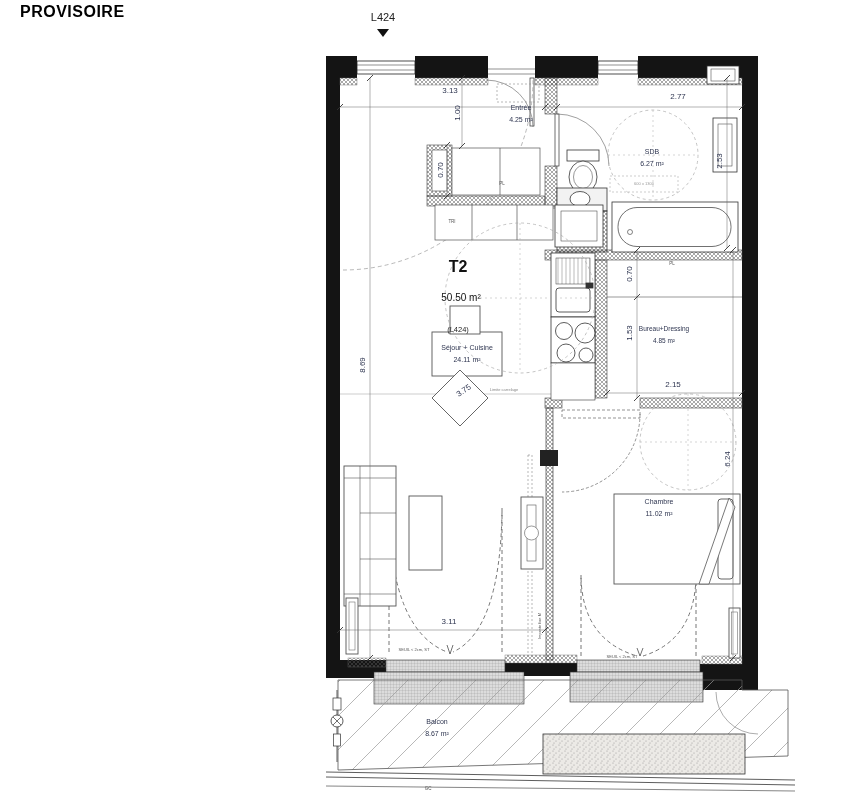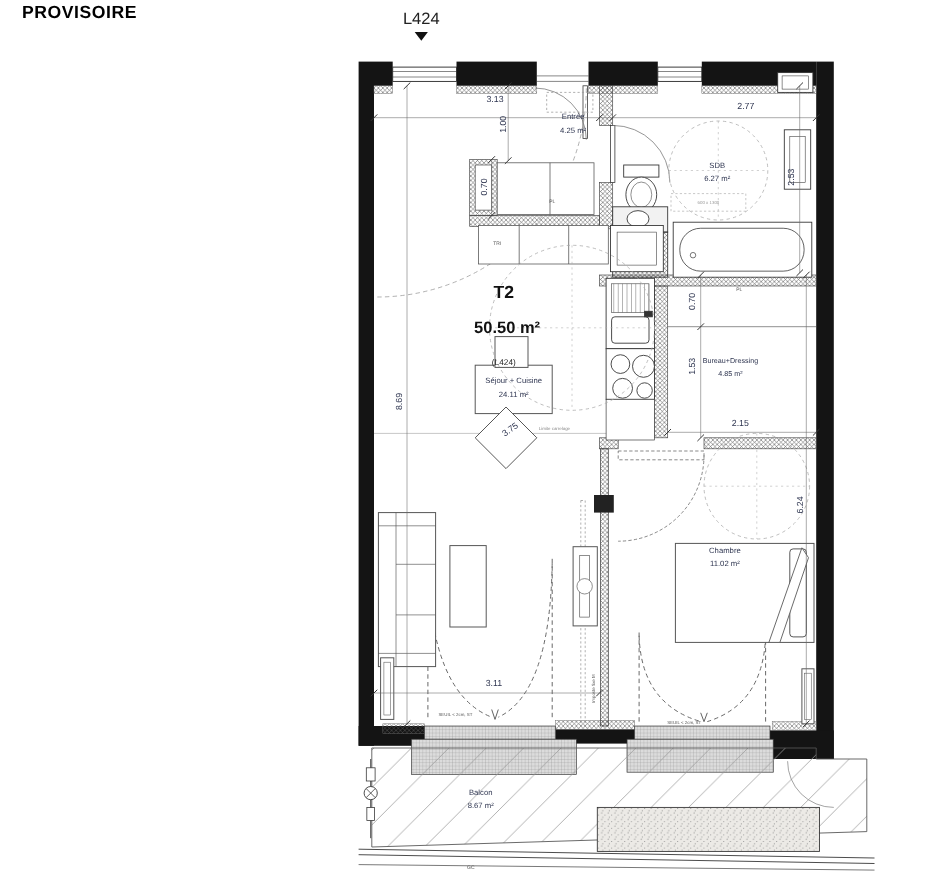--- a/index.html
+++ b/index.html
@@ -4,29 +4,29 @@
 <style>
   html,body{margin:0;padding:0;background:#fff;}
   .canvas{position:relative;width:851px;height:800px;background:#fff;overflow:hidden;
           font-family:"Liberation Sans",sans-serif;}
   svg{position:absolute;left:0;top:0;}
   .lbl{position:absolute;transform:translate(-50%,-50%);white-space:nowrap;
        color:#333a4e;text-align:center;line-height:1;}
   .rot{transform:translate(-50%,-50%) rotate(-90deg);}
   .stamp{position:absolute;left:20px;top:3px;font-size:16px;font-weight:bold;
          color:#000;letter-spacing:.5px;transform:none;}
-  .marker{font-size:15px;color:#222;}
+  .marker{font-size:11px;color:#222;}
   .tri-down{position:absolute;width:0;height:0;border-left:6px solid transparent;
             border-right:6px solid transparent;border-top:8px solid #111;}
   .dim{font-size:8px;color:#2e3550;}
   .room{font-size:7px;color:#2e3550;}
   .tiny{font-size:4.5px;color:#555;}
   .t2{font-size:16px;font-weight:bold;color:#111;}
   .lot{font-size:7.5px;color:#222;margin-top:48px;}
-  .big-area{font-size:15px;font-weight:bold;color:#111;}
+  .big-area{font-size:10px;font-weight:normal;color:#111;}
   .diag{transform:translate(-50%,-50%) rotate(-35deg);}
 </style>
 </head>
 <body>
 
 <div class="canvas">
 
   <svg width="851" height="800" viewBox="0 0 851 800">
     <defs>
       <pattern id="xh" width="4" height="4" patternUnits="userSpaceOnUse">

